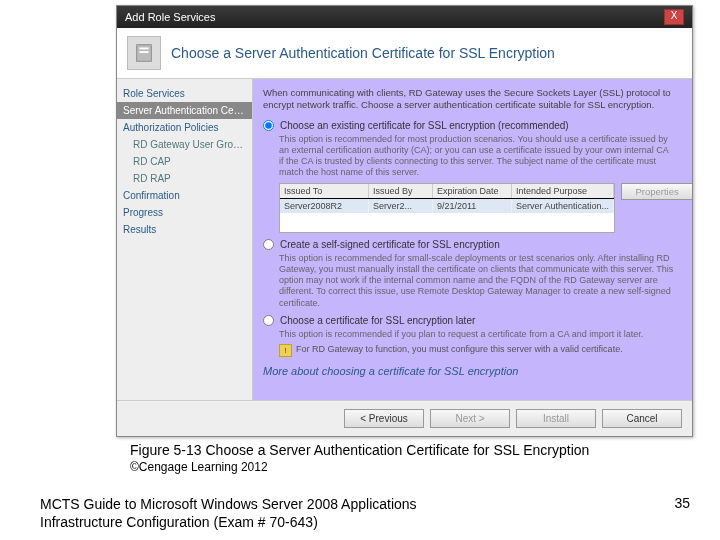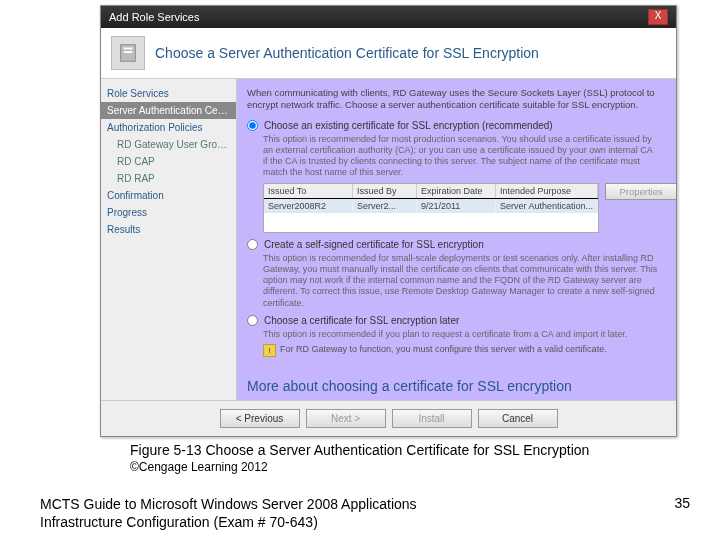--- a/index.html
+++ b/index.html
@@ -6,21 +6,21 @@
     margin: 0;
     font-family: Arial, sans-serif;
     font-size: 11px;
     background: #fff;
     width: 720px;
     height: 540px;
     position: relative;
   }
   .dialog {
     position: absolute;
-    left: 100px;
+    left: 116px;
     top: 5px;
     width: 575px;
     height: 430px;
     border: 1px solid #888;
     background: #e8e8e8;
     display: flex;
     flex-direction: column;
     box-shadow: 1px 1px 3px rgba(0,0,0,0.3);
   }
   .titlebar {
@@ -196,29 +196,30 @@
     height: 11px;
     background: #f0d050;
     border: 1px solid #c0a030;
     font-size: 8px;
     text-align: center;
     line-height: 11px;
     flex-shrink: 0;
   }
   .link {
     color: #2a5a8a;
-    margin-top: 21px;
-    font-size: 14px;
+    margin-top: 8px;
+    font-size: 11px;
     cursor: pointer;
+    font-style: italic;
   }
   .footer {
     border-top: 1px solid #ccc;
     padding: 8px 10px;
     display: flex;
-    justify-content: center;
+    justify-content: flex-end;
     gap: 6px;
     background: #eee;
   }
   .footer .btn {
     min-width: 66px;
     padding: 3px 6px;
     font-size: 10px;
   }
   .caption {
     position: absolute;

